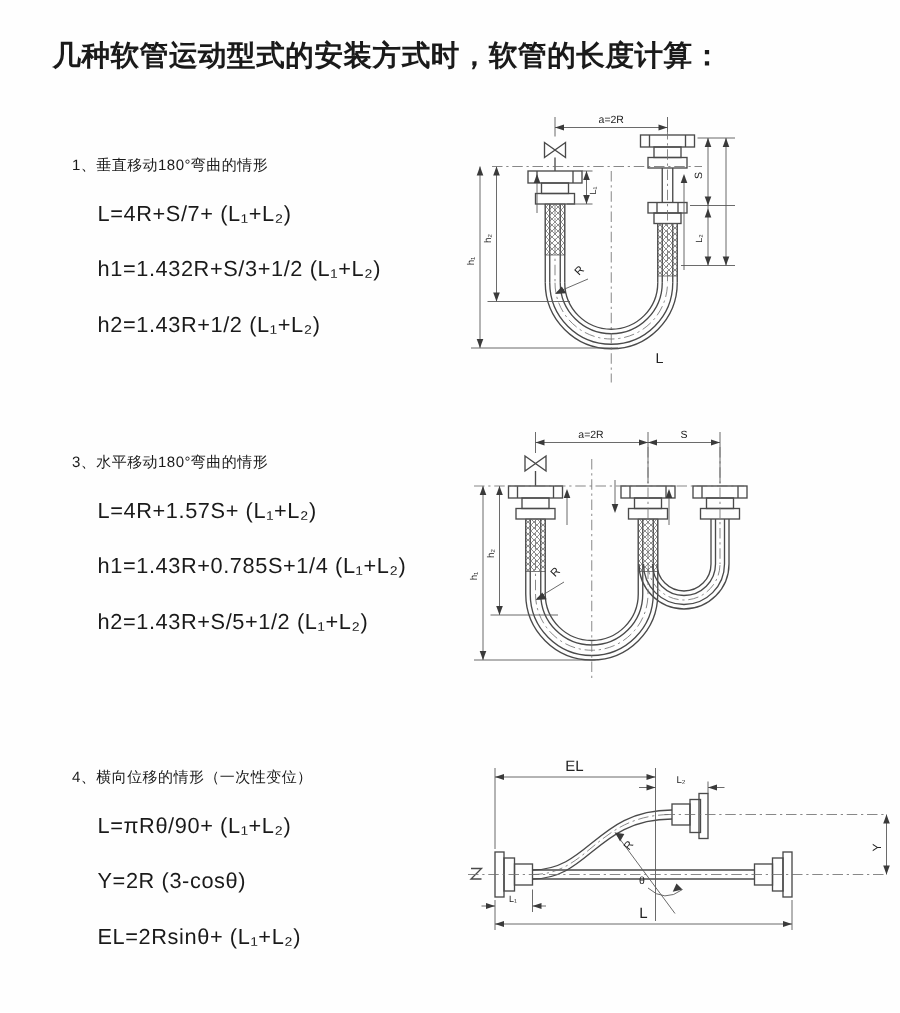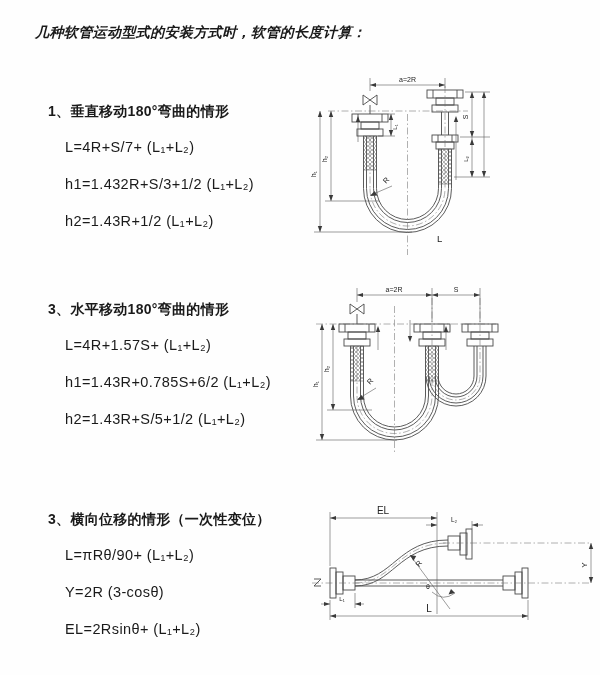--- a/index.html
+++ b/index.html
@@ -1,20 +1,20 @@
 <!DOCTYPE html>
 <html><head>
 <meta charset="utf-8">
 <style>
   html,body{margin:0;padding:0;background:#fff;}
   .page{position:relative;width:600px;height:675px;background:#fefefe;overflow:hidden;
         font-family:"Liberation Sans","DejaVu Sans",sans-serif;color:#1a1a1a;}
-  .title{position:absolute;left:35px;top:24px;font-size:14px;font-weight:600;letter-spacing:.4px;font-style:italic;}
+  .title{position:absolute;left:35px;top:24px;font-size:19px;font-weight:600;letter-spacing:.4px;}
   .sec{position:absolute;left:48px;}
-  .sec .h{font-size:14px;font-weight:700;letter-spacing:.3px;}
+  .sec .h{font-size:10px;font-weight:400;letter-spacing:.3px;}
   .fset{margin-left:17px;margin-top:8px;}
   .f{font-size:14.5px;line-height:37px;letter-spacing:.4px;white-space:pre;}
   svg.diag{position:absolute;}
   svg text{font-family:"Liberation Sans","DejaVu Sans",sans-serif;fill:#222;}
   .dl{stroke:#4a4a4a;stroke-width:.9;fill:none;}
   .tl{stroke:#5a5a5a;stroke-width:.6;fill:none;}
   .cl{stroke:#6e6e6e;stroke-width:.55;fill:none;stroke-dasharray:7 2.5 1.5 2.5;}
   .ar{fill:#3a3a3a;stroke:none;}
 </style>
 </head>
@@ -30,27 +30,27 @@
       <div class="f">L=4R+S/7+ (L₁+L₂)</div>
       <div class="f">h1=1.432R+S/3+1/2 (L₁+L₂)</div>
       <div class="f">h2=1.43R+1/2 (L₁+L₂)</div>
     </div>
   </div>
 
   <div class="sec" style="top:301px">
     <div class="h">3、水平移动180°弯曲的情形</div>
     <div class="fset">
       <div class="f">L=4R+1.57S+ (L₁+L₂)</div>
-      <div class="f">h1=1.43R+0.785S+6/2 (L₁+L₂)</div>
+      <div class="f">h1=1.43R+0.785S+1/4 (L₁+L₂)</div>
       <div class="f">h2=1.43R+S/5+1/2 (L₁+L₂)</div>
     </div>
   </div>
 
   <div class="sec" style="top:511px">
-    <div class="h">3、横向位移的情形（一次性变位）</div>
+    <div class="h">4、横向位移的情形（一次性变位）</div>
     <div class="fset">
       <div class="f">L=πRθ/90+ (L₁+L₂)</div>
       <div class="f">Y=2R (3-cosθ)</div>
       <div class="f">EL=2Rsinθ+ (L₁+L₂)</div>
     </div>
   </div>
 
   <svg class="diag" style="left:300px;top:62px" width="300" height="205" viewBox="0 0 300 205">
     <defs>
       <pattern id="p1" patternUnits="userSpaceOnUse" width="4" height="4">

